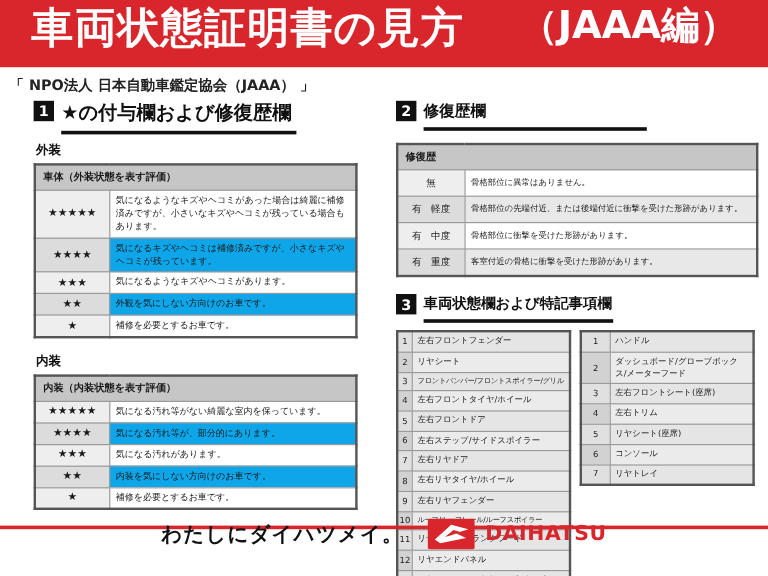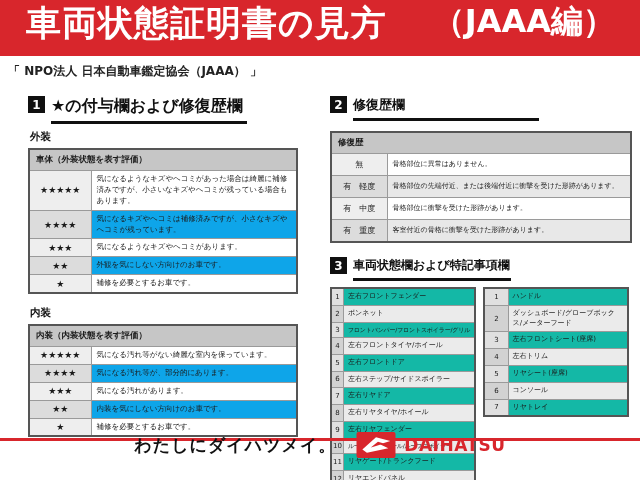--- a/index.html
+++ b/index.html
@@ -4,21 +4,21 @@
 <style>
   * { box-sizing: border-box; }
   html,body { margin:0; padding:0; }
   body { font-family:"DejaVu Sans","Liberation Sans",sans-serif; }
   .page { position:relative; width:640px; height:480px; background:#ffffff; overflow:hidden; }
 
   
   .titlebar { height:56px; background:#d8262c; display:flex; padding:0 22px 0 26px; }
   .titlebar .main-title { color:#fff; font-weight:bold; font-size:35px; letter-spacing:1px; white-space:nowrap; }
   .titlebar .edition { color:#fff; font-weight:bold; font-size:32px; margin-left:46px; white-space:nowrap; }
-  .subtitle { font-size:12px; color:#222; margin:7px 0 12px 8px; font-weight:bold; }
+  .subtitle { font-size:12px; color:#222; margin:7px 0 0 8px; font-weight:bold; }
 
   
   .cols { display:flex; padding:4px 12px 0 28px; gap:26px; }
   .col-left  { width:276px; flex:none; }
   .col-right { width:300px; flex:none; }
 
   
   .sec { display:flex; align-items:flex-start; gap:6px; margin-bottom:4px; }
   .sec .badge { width:17px; height:17px; background:#101010; color:#fff; font-size:12px; font-weight:bold;
                 display:flex; align-items:center; justify-content:center; flex:none; }
@@ -46,21 +46,21 @@
   .repair-table { width:302px; margin-top:10px; }
   .repair-table td.c-grade { width:56px; text-align:center; background:#eeeeee; font-size:8px; padding:5px 2px; white-space:nowrap; }
   .repair-table td.c-desc  { font-size:7px; padding:5px 5px; background:#ffffff; line-height:1.4; }
   .repair-table tr.alt td.c-grade { background:#dcdcdc; }
   .repair-table tr.alt td.c-desc  { background:#e8e8e8; }
 
   
   .parts-wrap { display:flex; gap:7px; margin-top:6px; align-items:flex-start; }
   .parts-table { width:146px; }
   .parts-table td.c-no { width:24px; text-align:center; background:#e0e0e0; font-size:7px; padding:3px 1px; }
-  .parts-table td.c-name { font-size:7px; padding:3px 4px; background:#14b8a6; line-height:1.4; }
+  .parts-table td.c-name { font-size:7px; padding:3px 4px; background:#e5e5e5; line-height:1.4; }
   .parts-table tr.alt td.c-no { background:#d2d2d2; }
   .parts-table tr.alt td.c-name { background:#ebebeb; }
   .parts-table td.nw { white-space:nowrap; font-size:6px; letter-spacing:-0.2px; }
 
   
   .footer-line { position:absolute; left:0; right:0; top:438px; height:3px; background:#d8262c; }
   .footer { position:absolute; left:0; right:0; top:432px; display:flex; align-items:center; justify-content:center; gap:20px; }
   .tagline { font-size:17px; font-weight:bold; color:#111; letter-spacing:1px; }
   .brandmark { display:flex; align-items:center; gap:8px; }
   .brand-text { color:#d8262c; font-weight:bold; font-size:17px; letter-spacing:0.5px; }
@@ -186,21 +186,21 @@
       <div class="parts-wrap">
 
         <table class="parts-table">
           <tbody>
             <tr>
               <td class="c-no">1</td>
               <td class="c-name">左右フロントフェンダー</td>
             </tr>
             <tr class="alt">
               <td class="c-no">2</td>
-              <td class="c-name">ボンネット</td>
+              <td class="c-name">リヤシート</td>
             </tr>
             <tr>
               <td class="c-no">3</td>
               <td class="c-name nw">フロントバンパー/フロントスポイラー/グリル</td>
             </tr>
             <tr class="alt">
               <td class="c-no">4</td>
               <td class="c-name">左右フロントタイヤ/ホイール</td>
             </tr>
             <tr>

